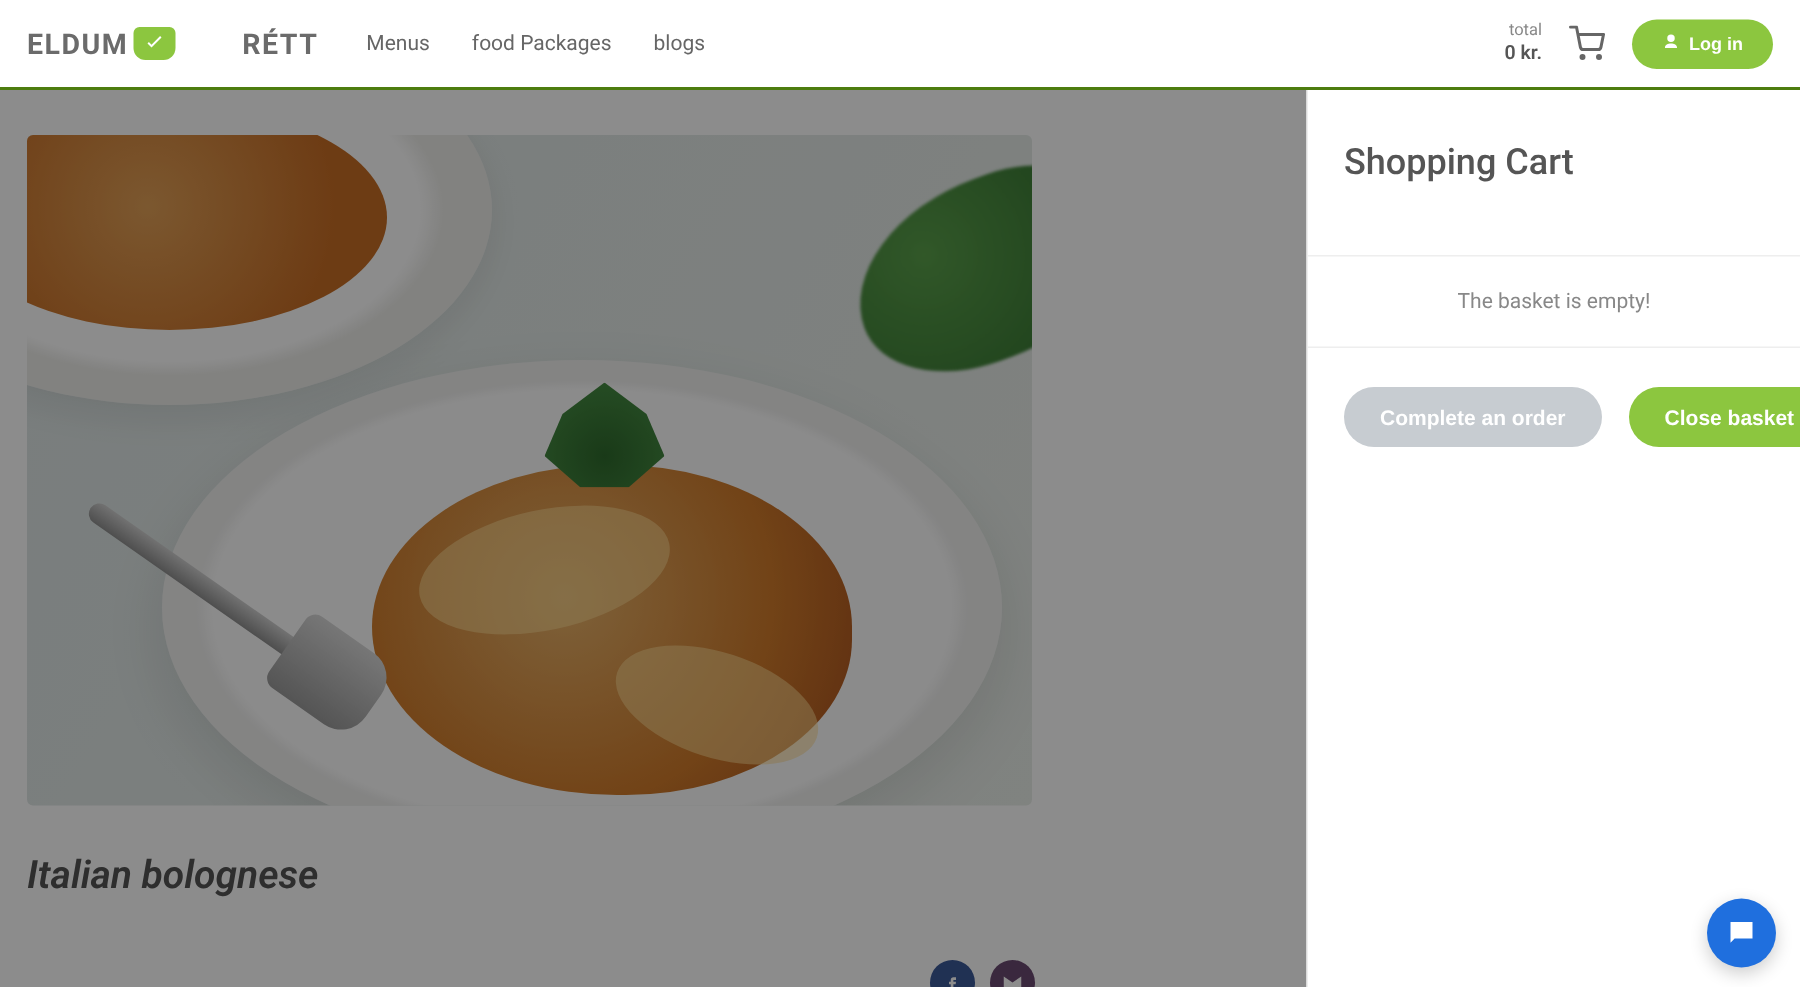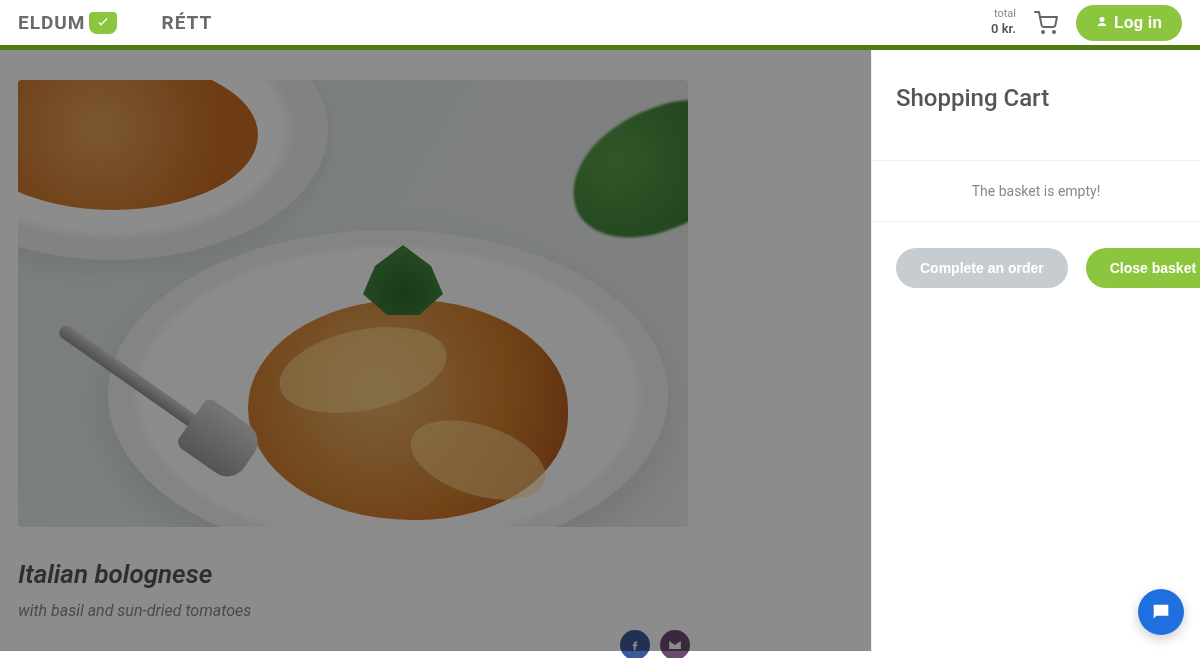--- a/index.html
+++ b/index.html
@@ -8,22 +8,22 @@
     color: #555;
     background: #fff;
     width: 1200px;
     height: 658px;
     overflow: hidden;
     position: relative;
   }
 
   
   .header {
-    height: 50px;
-    border-bottom: 5px solid #4d7c0f;
+    height: 60px;
+    border-bottom: 2px solid #4d7c0f;
     display: flex;
     align-items: center;
     padding: 0 18px;
     position: relative;
     z-index: 20;
     background:#fff;
   }
   .logo {
     display: flex; align-items: center;
     font-weight: 700; letter-spacing: 1px;
@@ -43,21 +43,21 @@
 
   .nav { display:flex; gap: 28px; margin-left: 32px; }
   .nav a { color:#666; text-decoration: none; font-size: 14px; cursor:pointer; }
 
   .header-right { margin-left:auto; display:flex; align-items:center; gap: 18px; }
   .cart-total { text-align:right; font-size:11px; color:#888; line-height:1.3; }
   .cart-total .amount { font-size:13px; font-weight:600; color:#555;margin-left:24px;}
   .cart-icon { width:24px; height:24px; color:#666; cursor:pointer; }
   .login-btn {
     background:#8cc63f; color:#fff; border:none;
-    border-radius: 20px; padding: 9px 20px; font-size:16px;
+    border-radius: 20px; padding: 9px 20px; font-size:12px;
     display:flex; align-items:center; gap:6px; cursor:pointer;
     font-weight:600;
   }
   .login-btn svg { width:12px; height:12px; fill:#fff; }
 
   
   .main-wrapper { position:relative; height: calc(658px - 57px); }
   .main {
     padding: 30px 18px;
     height:100%;
@@ -179,20 +179,25 @@
   <div class="logo">
     <span class="part1">ELDUM</span>
     <span class="logo-icon">
       <svg viewBox="0 0 24 24" width="16" height="16">
           <path fill="#fff" d="M9 16l-4-4 1.4-1.4L9 13.2l8.6-8.6L19 6z"></path>
         </svg>
     </span>
     <span class="part2">RÉTT</span>
   </div>
 
+  <nav class="nav">
+    <a>Menus</a>
+    <a>food Packages</a>
+    <a>blogs</a>
+  </nav>
 
   <div class="header-right">
     <div class="cart-total">
       <div>total</div>
       <div class="amount">0 kr.</div>
     </div>
     <span class="cart-icon">
       <svg viewBox="0 0 24 24" width="24" height="24" fill="none" stroke="#666" stroke-width="2" stroke-linecap="round" stroke-linejoin="round">
         <circle cx="9" cy="21" r="1"></circle>
           <circle cx="20" cy="21" r="1"></circle>
@@ -219,21 +224,20 @@
       <div class="plate"></div>
       <div class="pasta"></div>
       <div class="basil"></div>
       <div class="fork">
           <div class="fork-handle"></div>
           <div class="fork-head"></div>
         </div>
     </div>
 
     <h1 class="dish-title">Italian bolognese</h1>
-    <p class="dish-sub">with basil and sun-dried tomatoes</p>
   </div>
 
   <div class="share">
     <span class="circle fb">
       <svg viewBox="0 0 24 24">
           <path d="M13 9h3V6h-3c-1.7 0-3 1.3-3 3v2H8v3h2v7h3v-7h2.6l.4-3H13V9z"></path>
         </svg>
     </span>
     <span class="circle mail">
       <svg viewBox="0 0 24 24">

